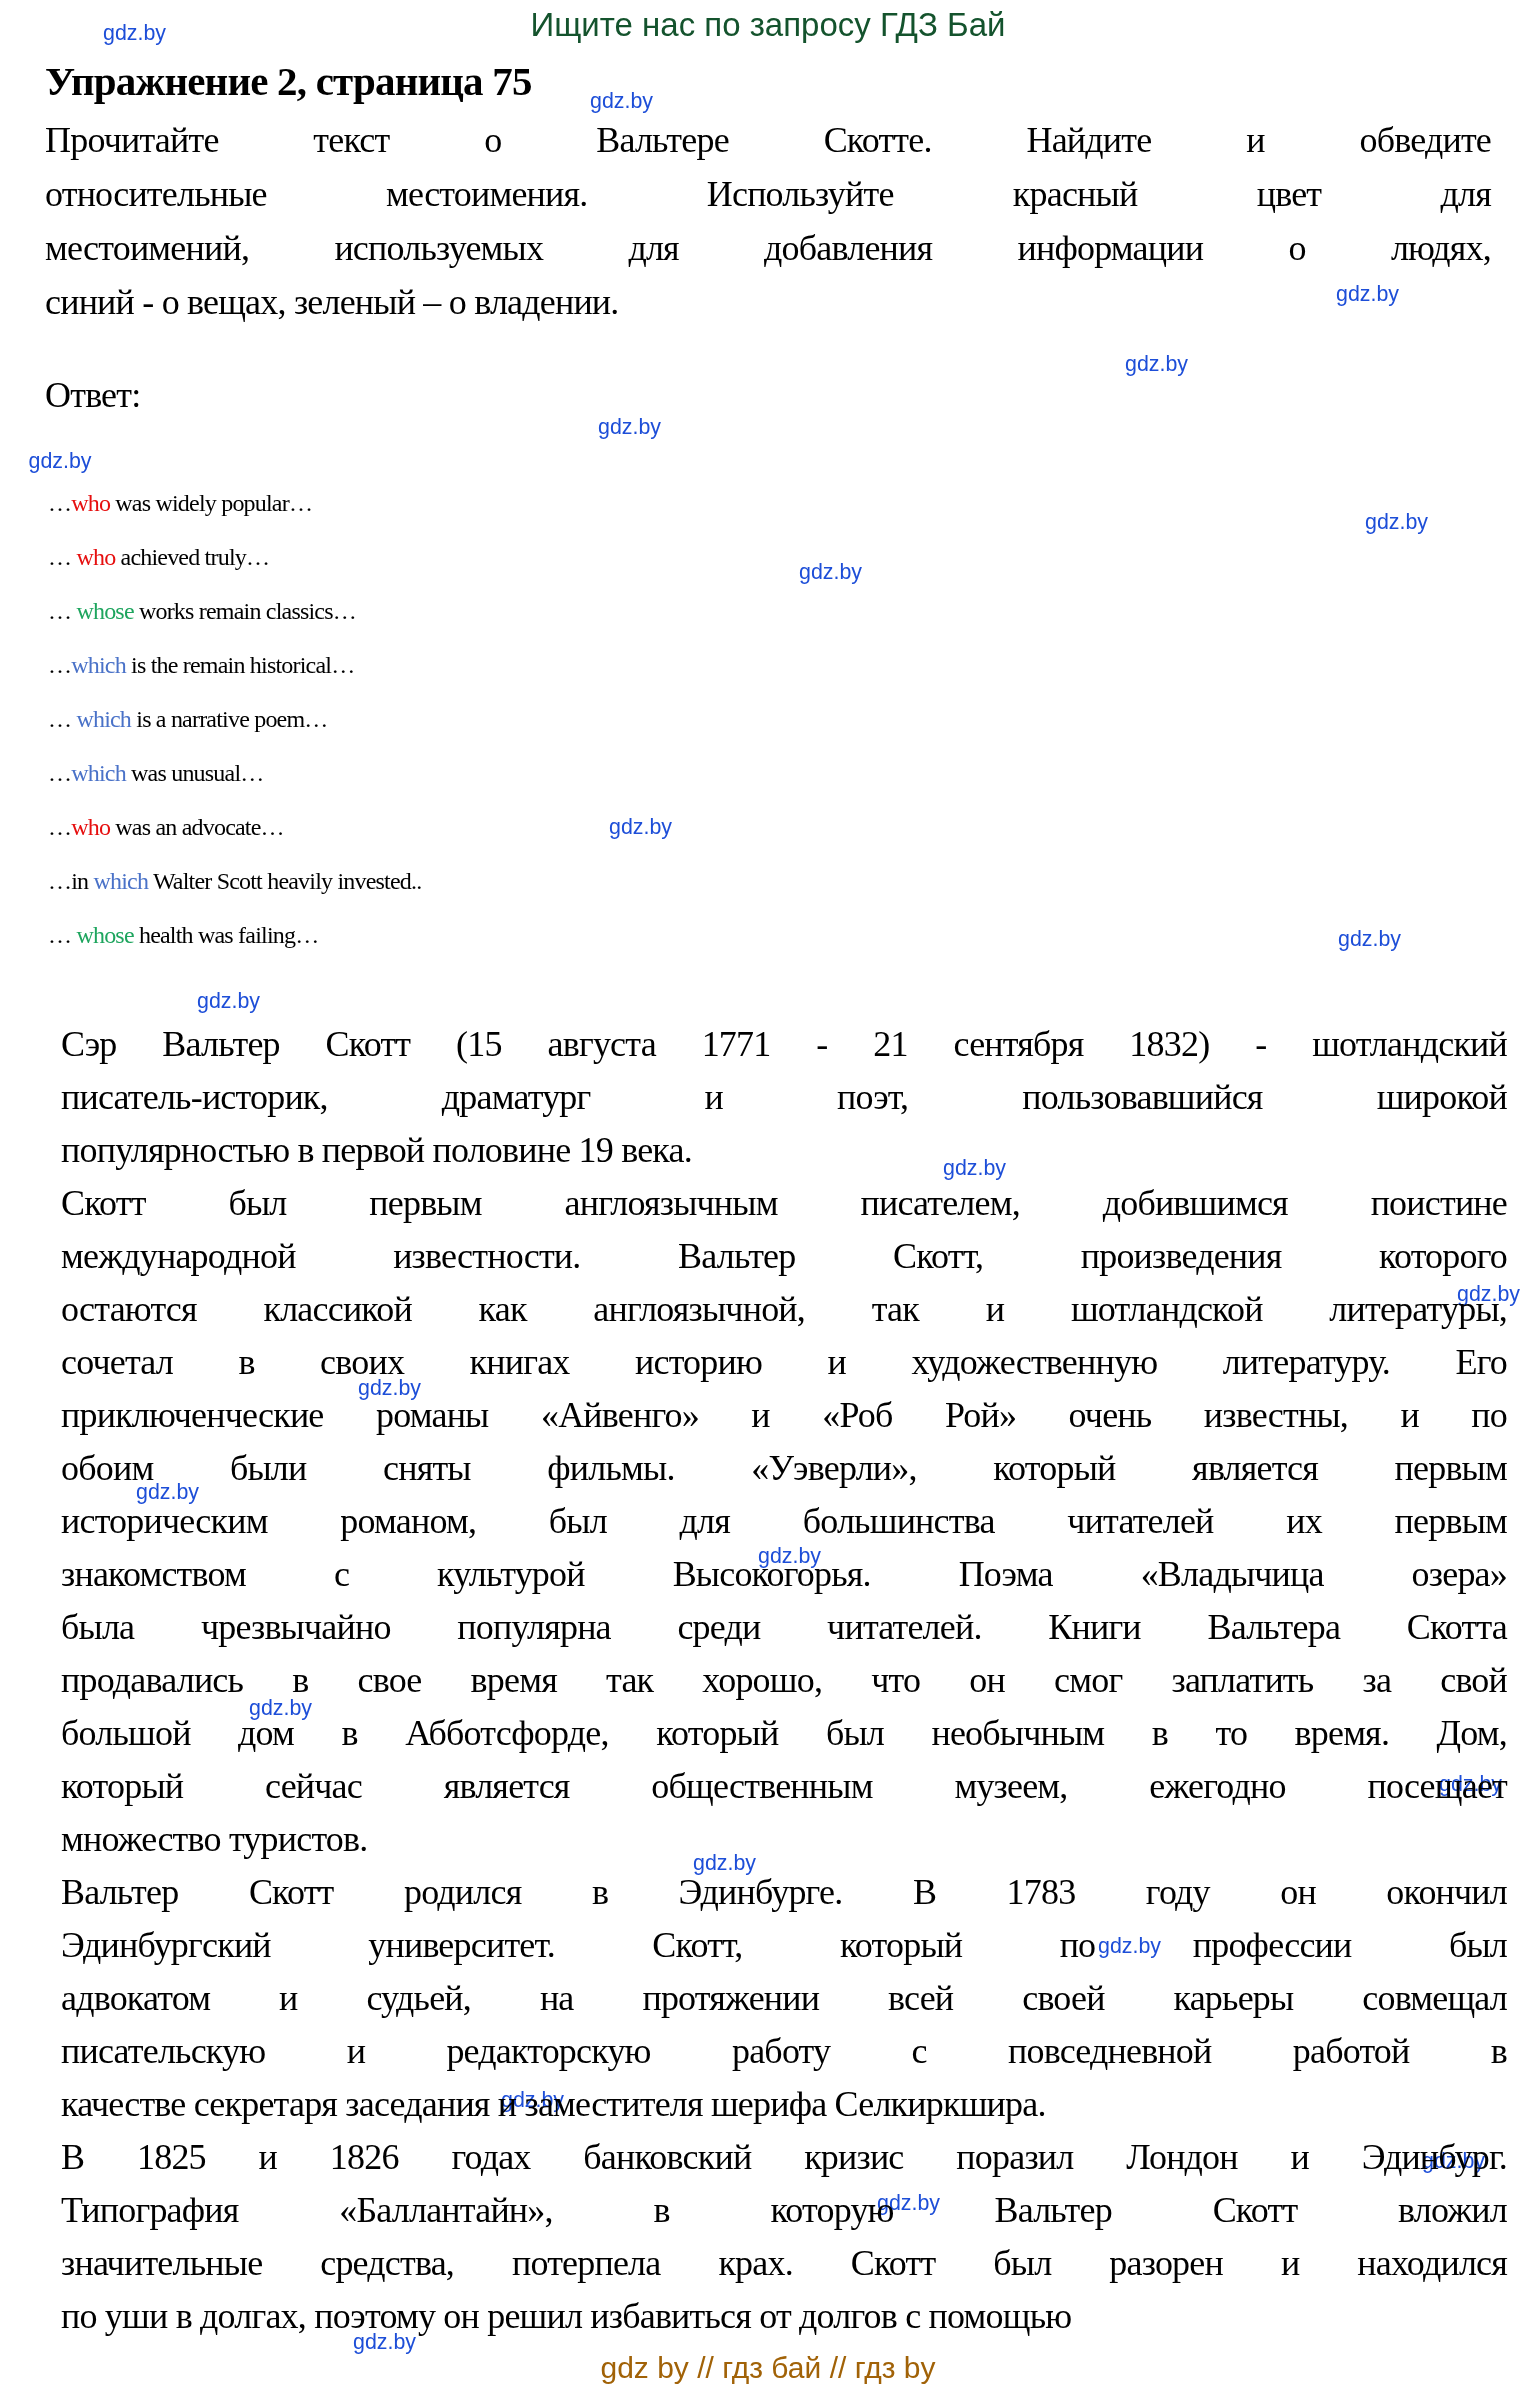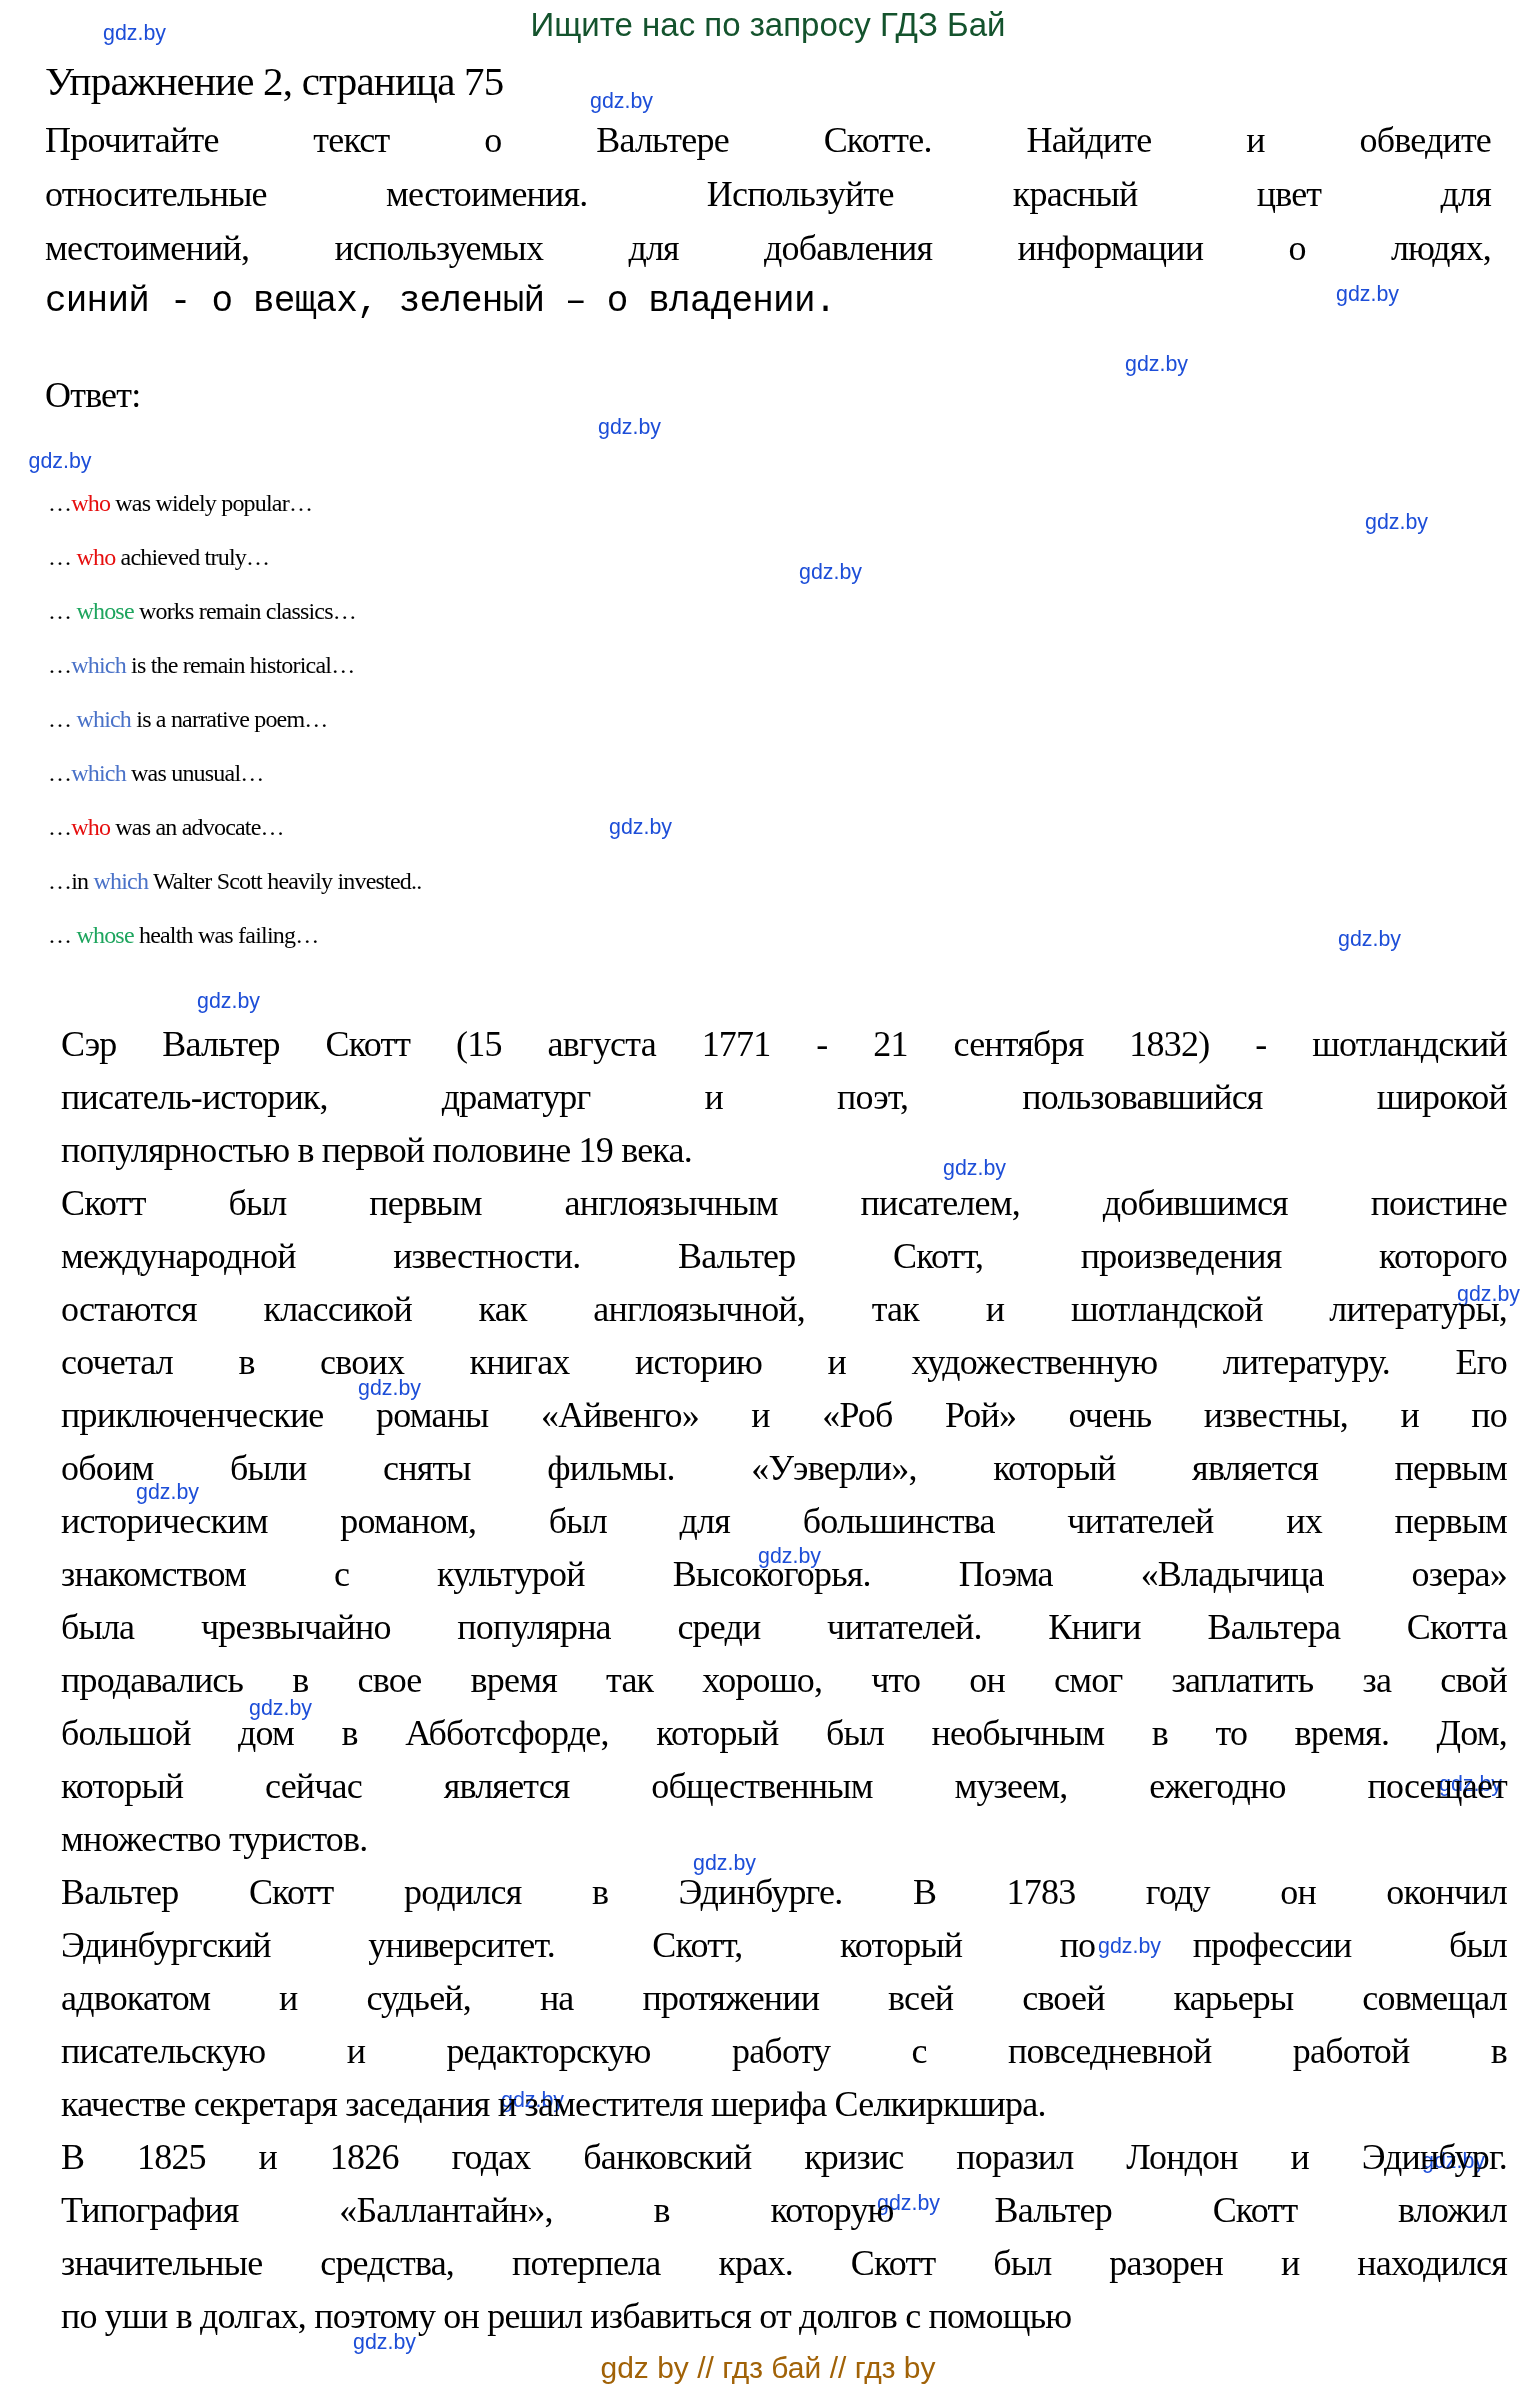--- a/index.html
+++ b/index.html
@@ -26,32 +26,32 @@
     position:absolute;
     font-family:Liberation Sans, sans-serif;
     font-size:21.4px;
     color:#1d4ed8;
     white-space:nowrap;
   }
   .title{
     position:absolute;
     left:45px; top:57px;
     font-size:41px;
-    font-weight:normal;
+    font-weight:bold;
     letter-spacing:-0.8px;
   }
   .task{
     position:absolute;
     left:45px; top:113px;
     width:1446px;
     font-size:36px;
     letter-spacing:-0.8px;
   }
   .task .tline{line-height:54px; text-align:justify; text-align-last:justify;}
-  .task .tline.last{text-align-last:left;font-family:Liberation Mono, monospace;}
+  .task .tline.last{text-align-last:left;}
   .answer-label{
     position:absolute;
     left:45px; top:374px;
     font-size:36px;
     letter-spacing:-0.8px;
   }
   .answers{
     position:absolute;
     left:48px; top:476px;
     font-size:24px;

